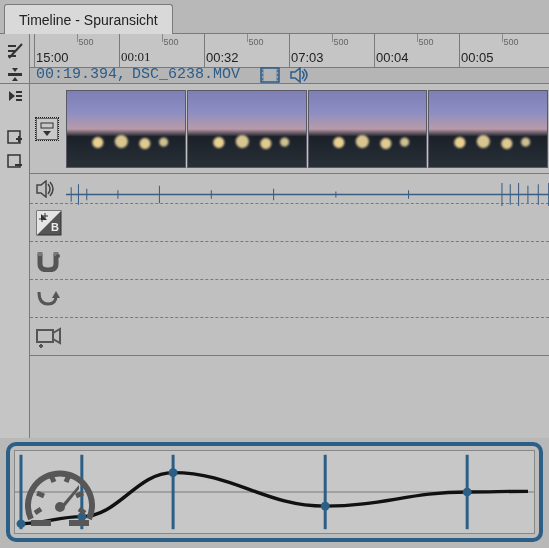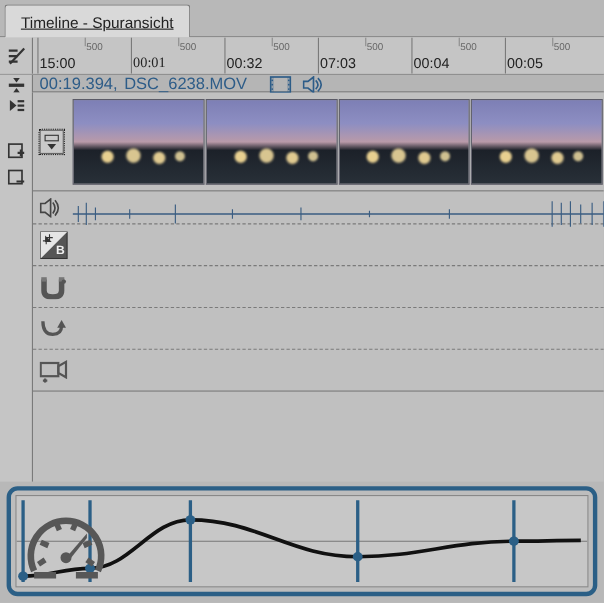--- a/index.html
+++ b/index.html
@@ -1,34 +1,34 @@
 <!DOCTYPE html>
 <html><head>
 <meta charset="utf-8">
 <style>
   * { box-sizing: border-box; margin: 0; padding: 0; }
   body { font-family: "Segoe UI", Tahoma, sans-serif; background: #b8b8b8; width: 549px; height: 548px; overflow: hidden; font-size: 12px; color: #333; }
   .root { display: flex; flex-direction: column; height: 100%; }
 
   
   .tabs { display: flex; align-items: flex-end; height: 34px; background: #b8b8b8; border-bottom: 1px solid #7a7a7a; padding-left: 4px; }
-  .tab { padding: 7px 14px 6px 14px; border: 1px solid #7a7a7a; border-bottom: none; border-radius: 3px 3px 0 0; background: #c9c9c9; color: #666; margin-right: 2px; font-size: 14px; cursor: pointer; text-decoration: underline; }
+  .tab { padding: 7px 14px 6px 14px; border: 1px solid #7a7a7a; border-bottom: none; border-radius: 3px 3px 0 0; background: #c9c9c9; color: #666; margin-right: 2px; font-size: 14px; cursor: pointer; }
   .tab.active { background: #d9d9d9; color: #222; position: relative; top: 1px; }
 
   
   .ruler-row { display: flex; height: 34px; border-bottom: 1px solid #7a7a7a; background: #c5c5c5; }
   .left-col { width: 30px; flex: 0 0 30px; border-right: 1px solid #7a7a7a; display: flex; align-items: center; justify-content: center; background: #c5c5c5; }
   .ruler { flex: 1; position: relative; overflow: hidden; background: #c5c5c5; }
   .tick-major { position: absolute; top: 0; bottom: 0; border-left: 1px solid #7a7a7a; }
   .tick-minor { position: absolute; top: 0; height: 8px; border-left: 1px solid #8a8a8a; }
   .tick-sub { position: absolute; top: 3px; font-size: 9px; color: #666; }
   .tick-label { position: absolute; bottom: 2px; font-size: 13px; color: #222; }
 
   
-  .info-row { display: flex; height: 16px; background: #b5b5b5; border-bottom: 1px solid #7a7a7a; align-items: flex-start; }
+  .info-row { display: flex; height: 16px; background: #b5b5b5; border-bottom: 1px solid #7a7a7a; align-items: flex-end; font-family: Liberation Mono, monospace; }
   .info-text { padding-left: 6px; font-size: 15px; color: #2d5c88; display: flex; align-items: center; gap: 6px; }
   .info-icons { display: flex; gap: 10px; margin-left: 14px; align-items: center; }
 
   
   .content { display: flex; flex: 1; overflow: hidden; }
   .toolbar { width: 30px; flex: 0 0 30px; border-right: 1px solid #7a7a7a; background: #c5c5c5; display: flex; flex-direction: column; }
   .tool-btn { height: 24px; display: flex; align-items: center; justify-content: center; cursor: pointer; }
   .tracks { flex: 1; background: #c0c0c0; position: relative; overflow: hidden; }
 
   .track { position: relative; border-bottom: 1px dashed #7a7a7a; }

